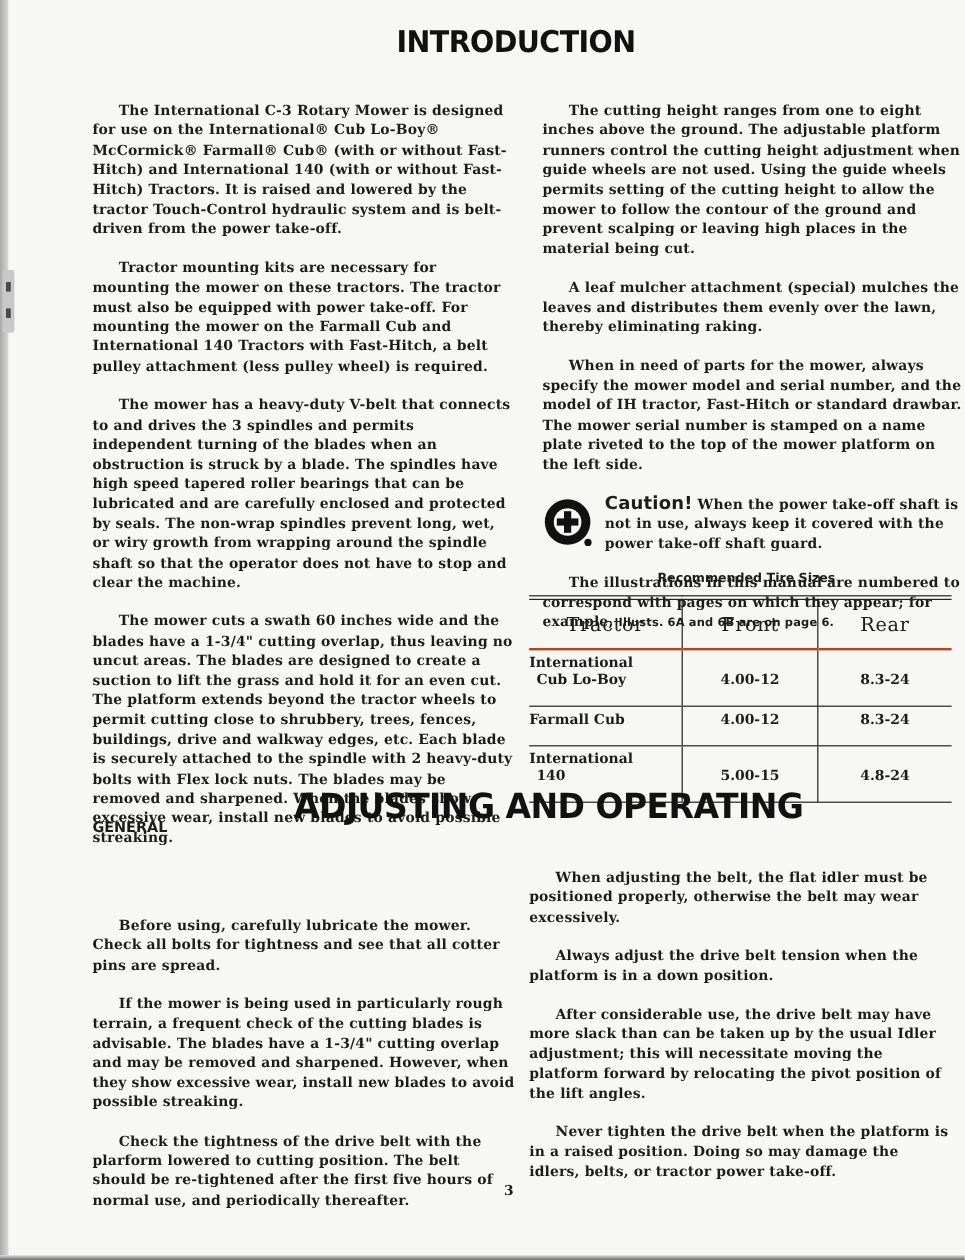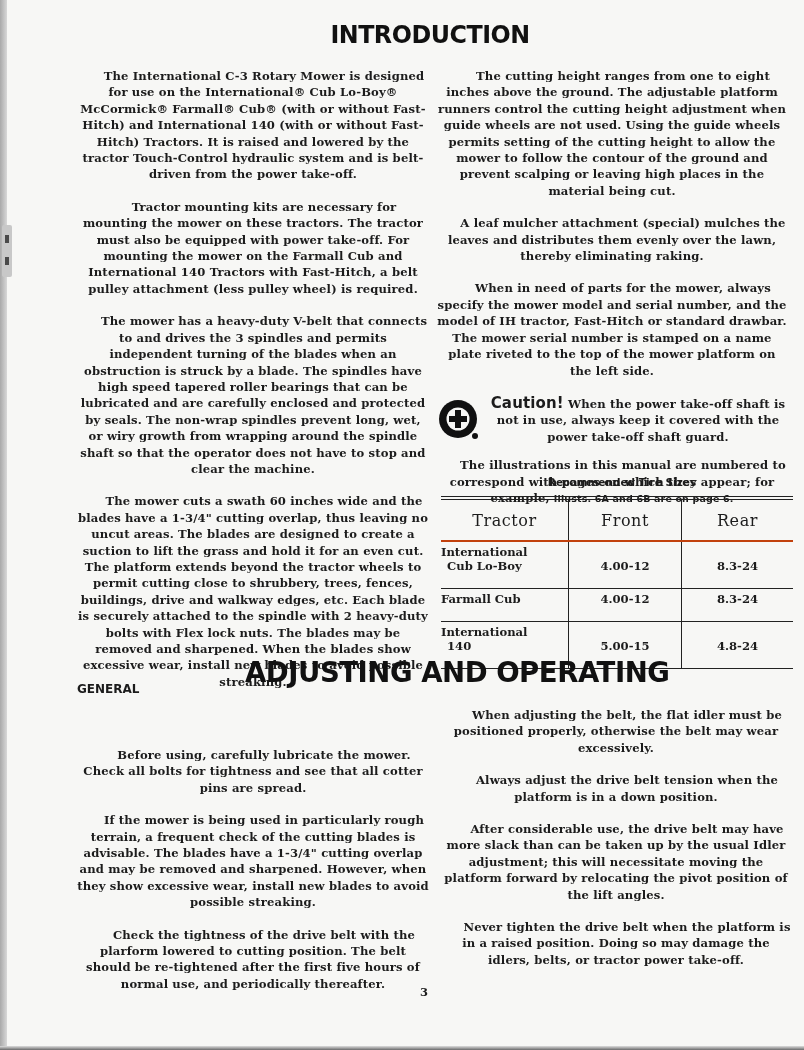--- a/index.html
+++ b/index.html
@@ -26,23 +26,23 @@
       position: absolute; left: 0; bottom: 0; width: 804px; height: 4px;
       background: linear-gradient(to bottom, #ddd, #6a6a6a);
     }
     h1.section-title {
       position: absolute; margin: 0; font-family: "DejaVu Sans", "Liberation Sans", sans-serif;
       font-weight: bold; letter-spacing: -0.5px; color: #111;
     }
     #intro-title { left: 0; width: 860px; top: 20px; text-align: center; font-size: 25px; transform: scaleX(0.95); }
     #adjust-title { left: 245px; top: 655px; font-size: 29px; transform: scaleX(0.95); transform-origin: left; }
     .col { position: absolute; font-size: 11.6px; line-height: 16.4px; font-weight: bold; letter-spacing: 0.15px; }
-    .col p { margin: 0 0 16px 0; text-indent: 22px; text-align: center; }
+    .col p { margin: 16px 0 16px 0; text-indent: 22px; text-align: left; }
     #col-left-top { left: 77px; top: 68px; width: 352px; }
-    #col-right-top { left: 437px; top: 68px; width: 350px; }
+    #col-right-top { left: 452px; top: 68px; width: 350px; }
     #col-left-bottom { left: 77px; top: 747px; width: 352px; }
     #col-right-bottom { left: 441px; top: 707px; width: 350px; }
     .heading-general {
       position: absolute; left: 77px; top: 682px; margin: 0;
       font-family: "DejaVu Sans", "Liberation Sans", sans-serif; font-weight: bold; font-size: 12px;
     }
     .sans-small { font-family: "DejaVu Sans", "Liberation Sans", sans-serif; font-size: 9.5px; font-weight: bold; }
     .caution { position: relative; padding-left: 52px; text-indent: 0 !important; margin-bottom: 12px !important; }
     .caution-icon { position: absolute; left: 0; top: 3px; width: 44px; height: 44px; }
     .caution-label { font-family: "DejaVu Sans", "Liberation Sans", sans-serif; font-weight: bold; font-size: 15px; }

